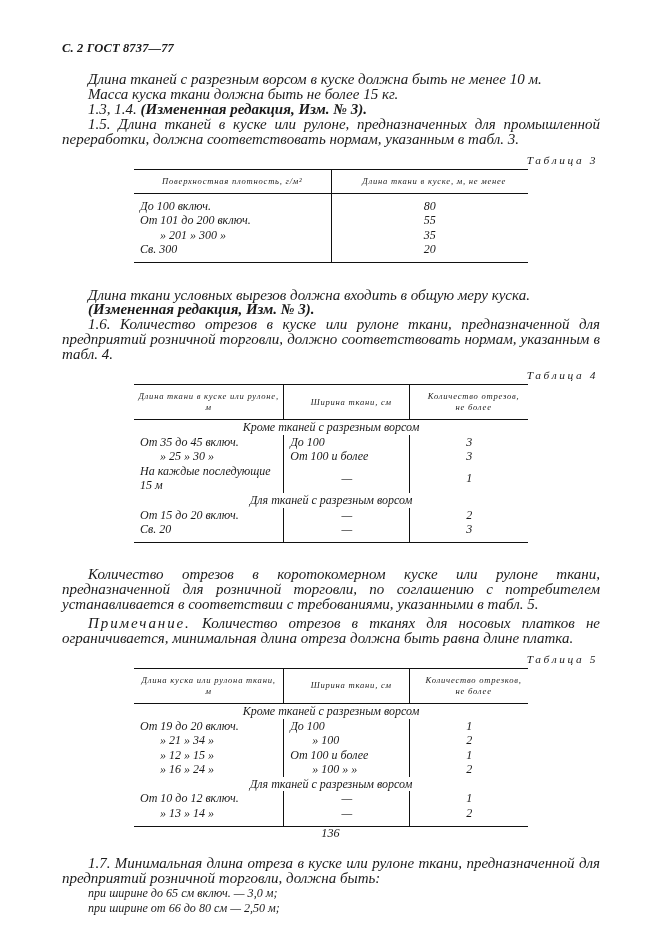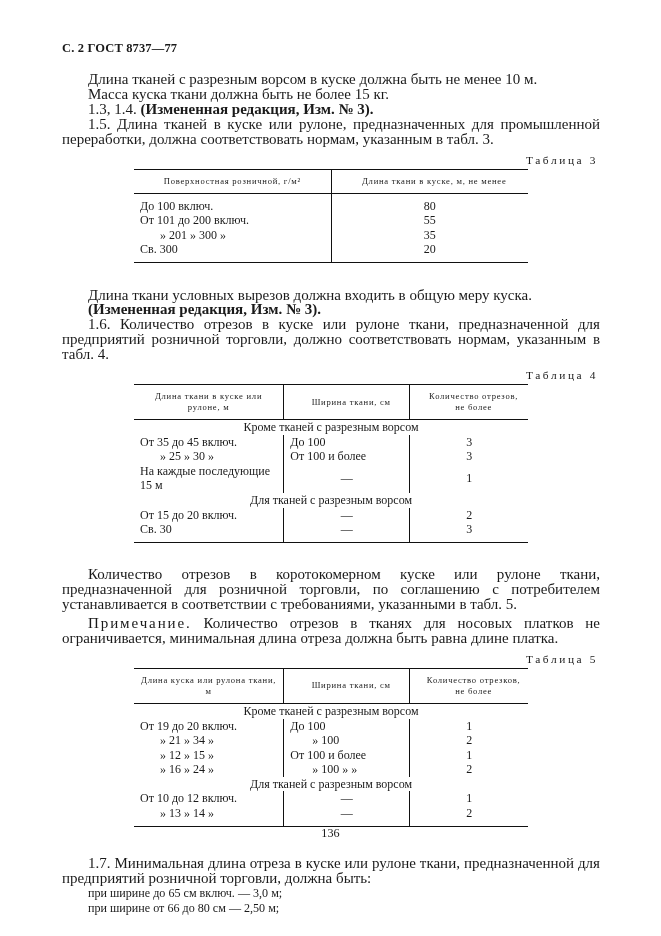--- a/index.html
+++ b/index.html
@@ -13,20 +13,21 @@
     font-family: "Liberation Serif", "DejaVu Serif", serif;
     color: #1a1a1a;
     position: relative;
     overflow: hidden;
   }
   .page {
     position: relative;
     width: 661px;
     height: 713px;
     box-sizing: border-box;
+    font-style: italic;
   }
 
   
   .running-head {
     position: absolute;
     left: 62px;
     top: 41px;
     font-size: 12.5px;
     font-weight: bold;
     letter-spacing: 0.15px;
@@ -163,21 +164,21 @@
     <div class="tbl-caption">Таблица 3</div>
 
     <div class="tbl-wrap">
       <table class="gost">
         <colgroup>
             <col style="width:50%">
             <col style="width:50%">
           </colgroup>
         <thead>
           <tr class="rule-top">
-            <th>Поверхностная розничной, г/м²</th>
+            <th>Поверхностная плотность, г/м²</th>
             <th class="vl">Длина ткани в куске, м, не менее</th>
           </tr>
         </thead>
         <tbody>
           <tr class="spacer">
               <td></td>
               <td class="vl"></td>
             </tr>
           <tr>
             <td class="lbl">До 100 включ.</td>
@@ -248,21 +249,21 @@
           </tr>
           <tr>
             <td class="section" colspan="3">Для тканей с разрезным ворсом</td>
           </tr>
           <tr>
             <td class="lbl">От  15 до 20 включ.</td>
             <td class="vl dash">—</td>
             <td class="vl num">2</td>
           </tr>
           <tr>
-            <td class="lbl">Св. 30</td>
+            <td class="lbl">Св. 20</td>
             <td class="vl dash">—</td>
             <td class="vl num">3</td>
           </tr>
           <tr class="spacer">
               <td></td>
               <td class="vl"></td>
               <td class="vl"></td>
             </tr>
           <tr>
               <td class="tbl-bottom" colspan="3"></td>

